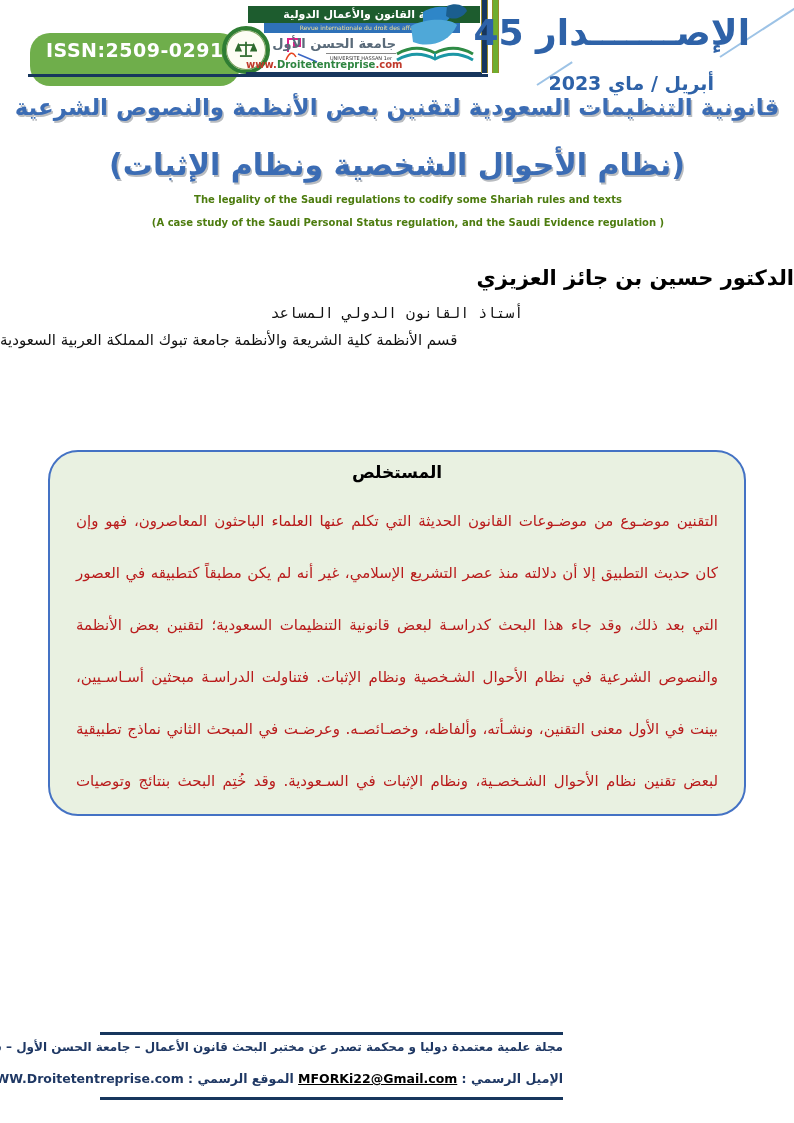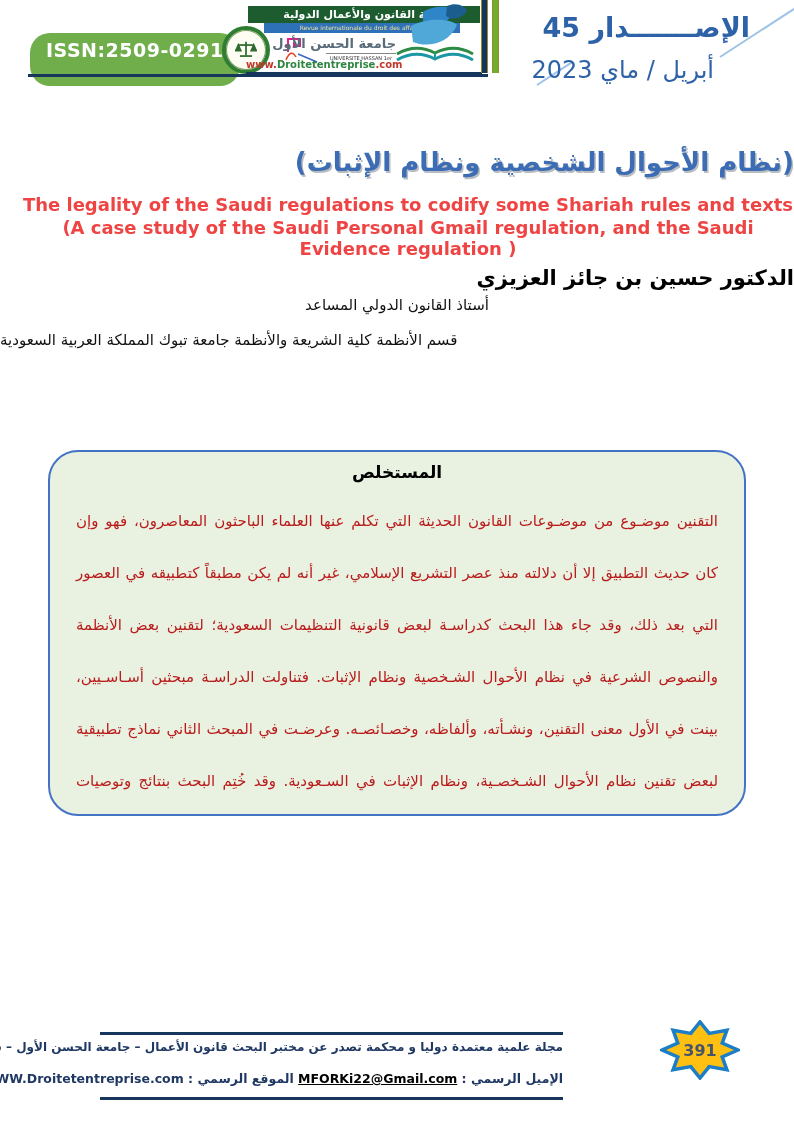--- a/index.html
+++ b/index.html
@@ -39,47 +39,47 @@
     position:absolute; left:20px; top:55px; font-size:10px; font-weight:bold;
     border-bottom:2px solid #17365D; padding-bottom:2px; width:236px;
   }
   .www-red { color:#C0392B; } .www-green { color:#2E8540; }
 
   .stripe { position:absolute; top:0; height:73px; width:7px; border-left:1px solid #9a8a2a; border-right:1px solid #9a8a2a; }
   .stripe-navy { left:481px; background:#17365D; }
   .stripe-green { left:492px; background:#6FAE2F; }
 
   .issue-label {
-    position:absolute; right:44px; top:12px; color:#2E62A8; font-weight:bold; font-size:27px;
+    position:absolute; right:44px; top:12px; color:#2E62A8; font-weight:bold; font-size:36px;
     direction:rtl; white-space:nowrap;
   }
   .issue-date {
-    position:absolute; right:80px; top:56px; color:#2E62A8; font-weight:normal; font-size:24px;
+    position:absolute; right:80px; top:72px; color:#2E62A8; font-weight:bold; font-size:19px;
     direction:rtl; white-space:nowrap;
   }
   .diag { position:absolute; height:2px; background:#9DC3E6; transform-origin:left center; transform:rotate(-33deg); }
   .diag1 { left:537px; top:84px; width:42px; }
   .diag2 { left:720px; top:56px; width:90px; }
 
   
   .title-ar {
     position:absolute; width:100%; text-align:center; direction:rtl;
     color:#3B6CB4; font-weight:bold; text-shadow:1.5px 1.5px 0 #b9bcc0;
   }
   .title-ar1 { top:94px; font-size:23px; }
-  .title-ar2 { top:147px; font-size:26px;text-align:right; }
+  .title-ar2 { top:147px; font-size:30px; }
   .title-en {
-    position:absolute; width:100%; text-align:center; color:#ef4444; font-weight:bold; font-size:18px;padding-left:22px;
+    position:absolute; width:100%; text-align:center; color:#4d7c0f; font-weight:bold; font-size:10px;padding-left:22px;
   }
   .title-en1 { top:194px; }
   .title-en2 { top:217px; }
 
   
   .author-name { position:absolute; top:266px; width:100%; text-align:right; direction:rtl; font-size:21px; font-weight:bold; color:#000; }
-  .author-pos  { position:absolute; top:296px; width:100%; text-align:center; direction:rtl; font-size:15px; color:#111; }
+  .author-pos  { position:absolute; top:304px; width:100%; text-align:center; direction:rtl; font-size:15px; color:#111;font-family:Liberation Mono, monospace; }
   .author-aff  { position:absolute; top:331px; width:100%; text-align:left; direction:rtl; font-size:15px; color:#111; }
 
   
   .abstract-box {
     position:absolute; left:48px; top:450px; width:698px; height:366px;
     background:#E9F1E1; border:2px solid #4472C4; border-radius:30px; overflow:hidden;
   }
   .abstract-heading { text-align:center; direction:rtl; font-weight:bold; font-size:17px; color:#000; margin-top:10px; }
   .abstract-body {
     direction:rtl; text-align:justify; font-size:15px; color:#b91c1c;
@@ -150,41 +150,36 @@
   </div>
 
   <div class="stripe stripe-navy"></div>
   <div class="stripe stripe-green"></div>
 
   <div class="diag diag1"></div>
   <div class="diag diag2"></div>
   <div class="issue-label">الإصـــــــدار 45</div>
   <div class="issue-date">أبريل / ماي 2023</div>
 
+  <div class="title-ar title-ar1">قانونية التنظيمات السعودية لتقنين بعض الأنظمة والنصوص الشرعية</div>
   <div class="title-ar title-ar2">(نظام الأحوال الشخصية ونظام الإثبات)</div>
   <div class="title-en title-en1">The legality of the Saudi regulations to codify some Shariah rules and texts</div>
-  <div class="title-en title-en2">(A case study of the Saudi Personal Gmail regulation, and the Saudi  Evidence regulation )</div>
+  <div class="title-en title-en2">(A case study of the Saudi Personal Status regulation, and the Saudi  Evidence regulation )</div>
 
   <div class="author-name">الدكتور حسين بن جائز العزيزي</div>
   <div class="author-pos">أستاذ القانون الدولي المساعد</div>
   <div class="author-aff">قسم الأنظمة كلية الشريعة والأنظمة  جامعة تبوك المملكة العربية السعودية</div>
 
   <div class="abstract-box">
     <div class="abstract-heading">المستخلص</div>
     <div class="abstract-body">التقنين موضـوع من موضـوعات القانون الحديثة التي تكلم عنها العلماء الباحثون المعاصرون، فهو وإن كان حديث التطبيق إلا أن دلالته منذ عصر التشريع الإسلامي، غير أنه لم يكن مطبقاً كتطبيقه في العصور التي بعد ذلك، وقد جاء هذا البحث كدراسـة لبعض قانونية التنظيمات السعودية؛ لتقنين بعض الأنظمة والنصوص الشرعية في نظام الأحوال الشـخصية ونظام الإثبات. فتناولت الدراسـة مبحثين أسـاسـيين، بينت في الأول معنى التقنين، ونشـأته، وألفاظه، وخصـائصـه. وعرضـت في المبحث الثاني نماذج تطبيقية لبعض تقنين نظام الأحوال الشـخصـية، ونظام الإثبات في السـعودية. وقد خُتِم البحث بنتائج وتوصيات والتي منها : أن صياغة الأحكام الشرعية يكون على شكل التقنين في مواد قان ونية مرتبة ومبوبة على شكل نظام قانوني، تفرضـه الحكومة في المحاكم بشـكل موحد، ويكون تطبيقها على القضـاة والمحامين للحكم بها في قضـايا وأمور الشريعة.</div>
 
   </div>
 
   <div class="footer-rule footer-rule1"></div>
   <div class="footer-line1">مجلة علمية معتمدة  دوليا و محكمة تصدر عن مختبر البحث قانون الأعمال – جامعة الحسن الأول – سطات – المغرب</div>
   <div class="footer-line2">
     <span>الإميل الرسمي :  </span><a href="#" class="footer-email" dir="ltr">MFORKi22@Gmail.com</a><span> الموقع الرسمي : </span><span class="footer-site" dir="ltr">WWW.Droitetentreprise.com</span>
   </div>
   <div class="footer-rule footer-rule2"></div>
 
-  <div class="page-star">
-    <svg width="80" height="60" viewBox="0 0 80 60">
-      <polygon points="78,30 62.2,36.9 66.9,49.8 49.2,46.6 40,58 30.8,46.6 13.1,49.8 17.8,36.9 2,30 17.8,23.1 13.1,10.2 30.8,13.4 40,2 49.2,13.4 66.9,10.2 62.2,23.1" fill="#FFC012" stroke="#1B7EC6" stroke-width="3.5" stroke-linejoin="miter"></polygon>
-      <text x="40" y="36" text-anchor="middle" font-size="16" font-weight="bold" fill="#44546A">391</text>
-    </svg>
-  </div>
 
 </div>
 
 </body></html>

